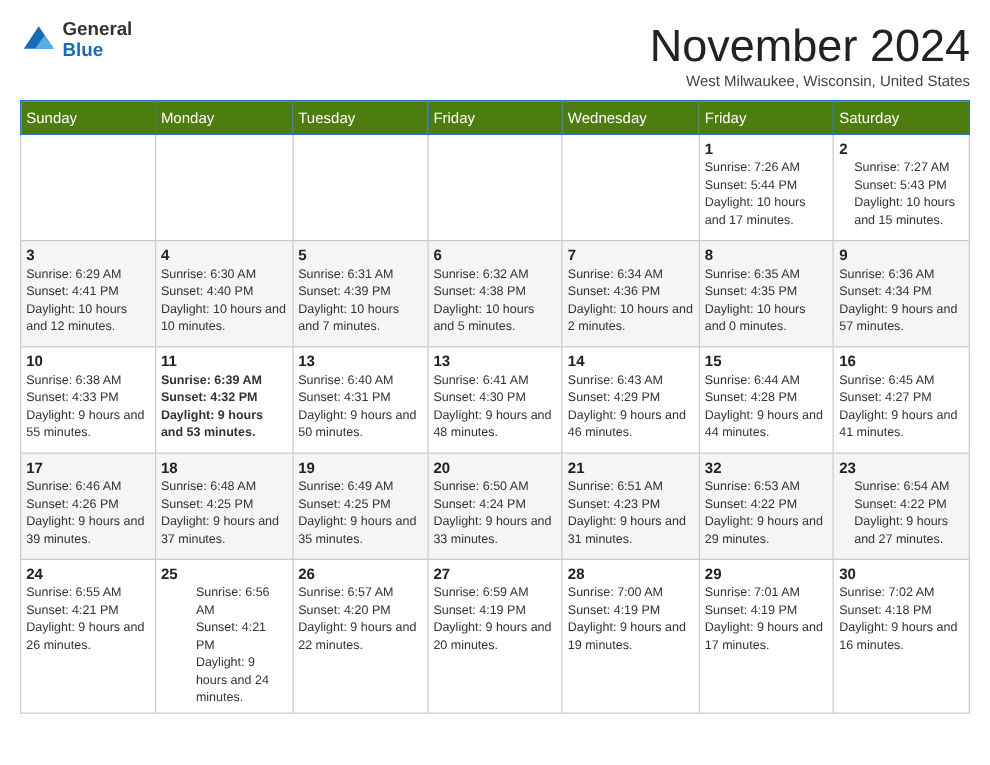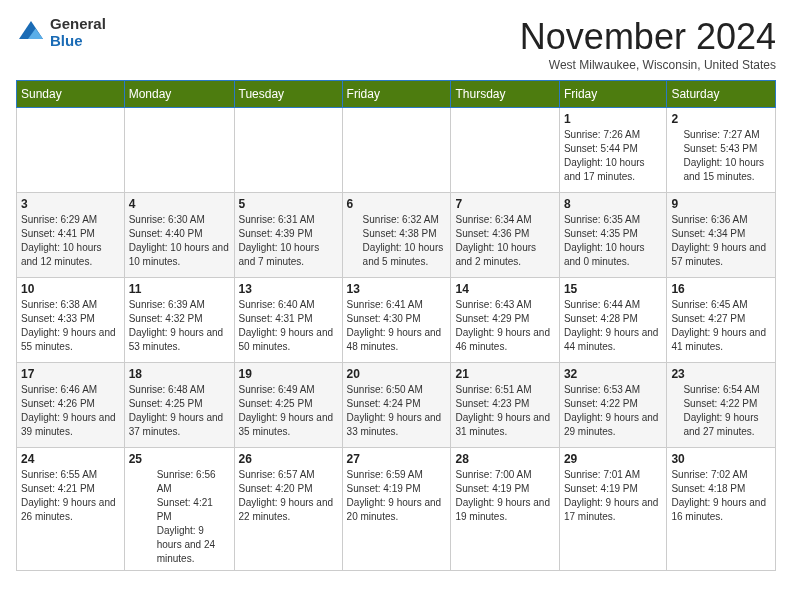--- a/index.html
+++ b/index.html
@@ -112,21 +112,21 @@
   </div>
 </div>
 
 <table class="calendar-table">
   <thead>
     <tr>
     <th>Sunday</th>
         <th>Monday</th>
         <th>Tuesday</th>
         <th>Friday</th>
-        <th>Thursday</th>
+        <th>Wednesday</th>
         <th>Friday</th>
         <th>Saturday</th>
       </tr>
   </thead>
   <tbody id="calendar-body">
   <tr>
         <td class="empty-cell"></td>
         <td class="empty-cell"></td>
         <td class="empty-cell"></td>
         <td class="empty-cell"></td>
@@ -158,21 +158,21 @@
 Daylight: 10 hours and 10 minutes.</div>
         </td>
         <td>
           <div class="day-number">5</div>
           <div class="day-info" style="white-space: pre-line;">Sunrise: 6:31 AM
 Sunset: 4:39 PM
 Daylight: 10 hours and 7 minutes.</div>
         </td>
         <td>
           <div class="day-number">6</div>
-          <div class="day-info" style="white-space: pre-line; margin-left: 16px;">Sunrise: 6:32 AM
+          <div class="day-info" style="white-space: pre-line;">Sunrise: 6:32 AM
 Sunset: 4:38 PM
 Daylight: 10 hours and 5 minutes.</div>
         </td>
         <td>
           <div class="day-number">7</div>
           <div class="day-info" style="white-space: pre-line;">Sunrise: 6:34 AM
 Sunset: 4:36 PM
 Daylight: 10 hours and 2 minutes.</div>
         </td>
         <td>
@@ -190,21 +190,21 @@
       </tr>
       <tr>
         <td>
           <div class="day-number">10</div>
           <div class="day-info" style="white-space: pre-line;">Sunrise: 6:38 AM
 Sunset: 4:33 PM
 Daylight: 9 hours and 55 minutes.</div>
         </td>
         <td>
           <div class="day-number">11</div>
-          <div class="day-info" style="white-space: pre-line;">Sunrise: 6:39 AM
+          <div class="day-info" style="white-space: pre-line; font-weight: bold;">Sunrise: 6:39 AM
 Sunset: 4:32 PM
 Daylight: 9 hours and 53 minutes.</div>
         </td>
         <td>
           <div class="day-number">13</div>
           <div class="day-info" style="white-space: pre-line;">Sunrise: 6:40 AM
 Sunset: 4:31 PM
 Daylight: 9 hours and 50 minutes.</div>
         </td>
         <td>

